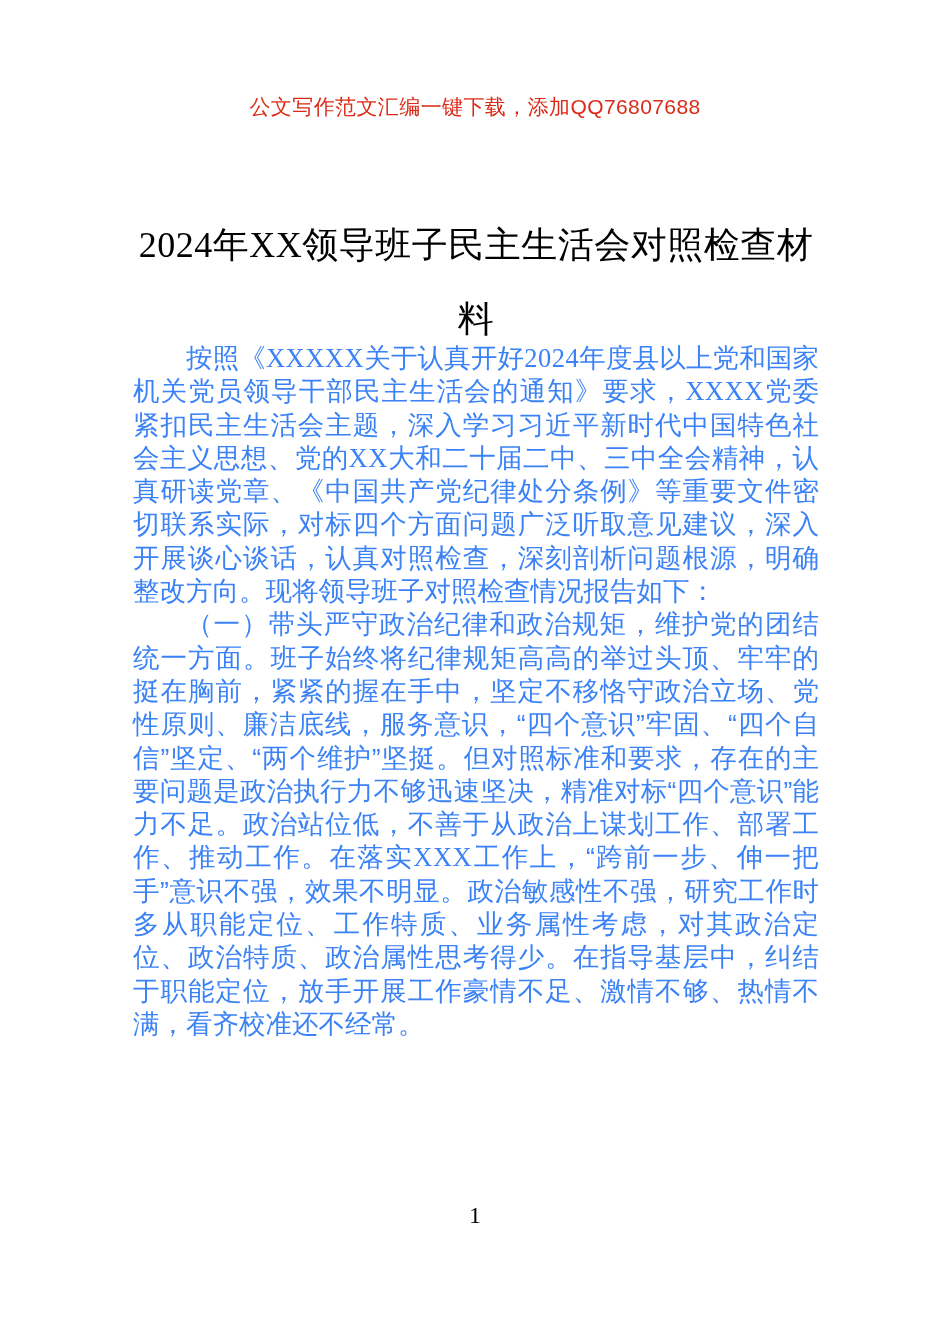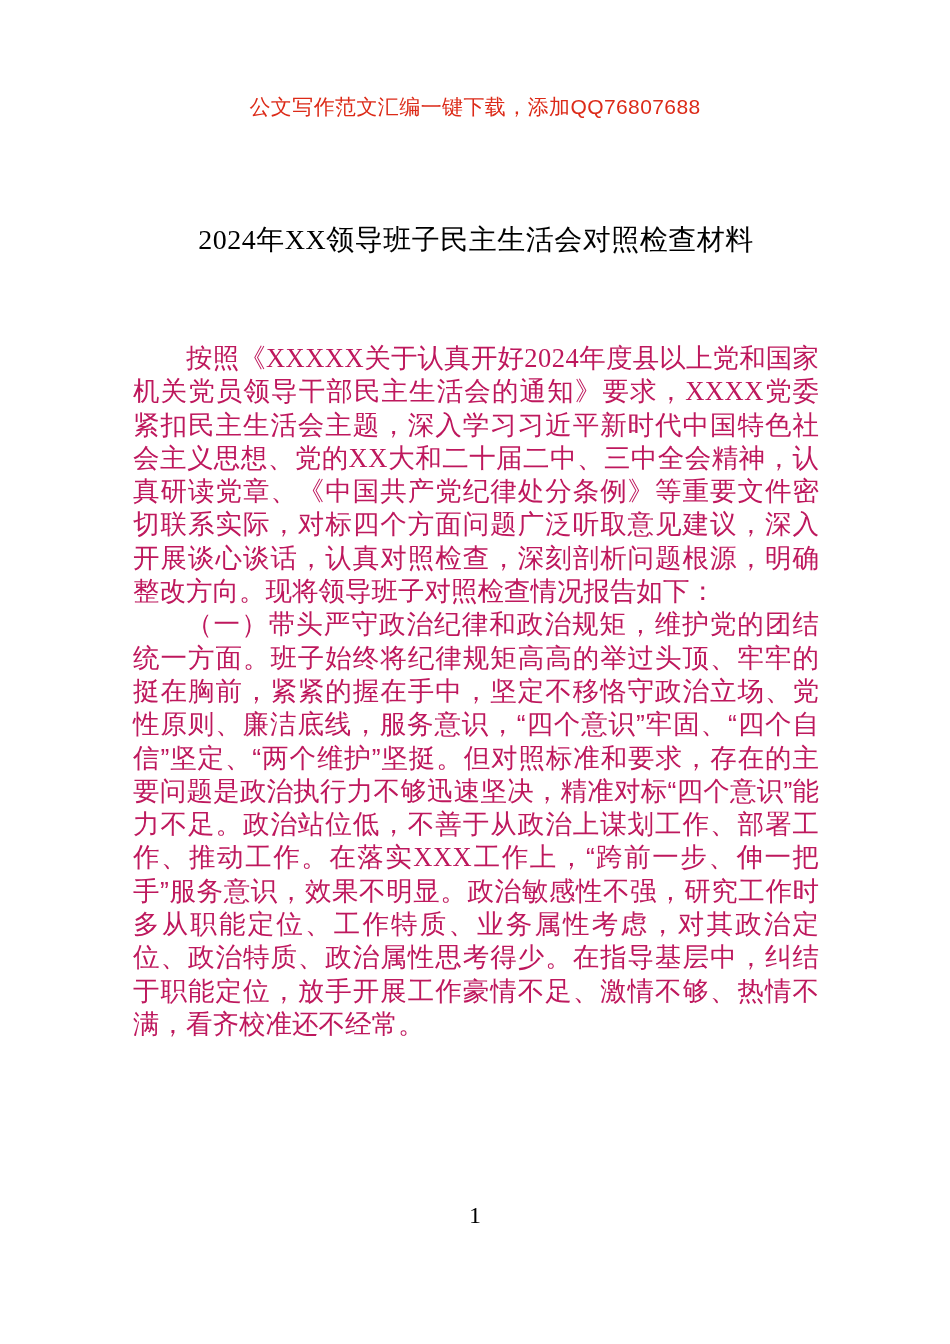--- a/index.html
+++ b/index.html
@@ -36,39 +36,39 @@
 
   
   .doc-title {
     position: absolute;
     top: 172px;
     left: 133px;
     width: 686px;
     text-align: center;
     color: #000000;
     font-family: "Liberation Sans", "DejaVu Sans", sans-serif;
-    font-size: 28px;
+    font-size: 36px;
     font-weight: 400;
     line-height: 73px;
     letter-spacing: 0.5px;
   }
   .doc-title .lat {
     font-family: "Liberation Serif", "DejaVu Serif", serif;
   }
 
   
   .body-block {
     position: absolute;
     top: 330px;
     left: 133px;
     width: 686px;
   }
 
   .para {
-    color: #be185d;
+    color: #3b82f6;
     font-family: "Liberation Sans", "DejaVu Sans", sans-serif;
     font-size: 26.5px;
     line-height: 33.3px;
     text-align: justify;
     text-justify: inter-ideograph;
     text-indent: 53px;
     margin: 0;
     letter-spacing: 0px;
     word-break: break-all;
   }
@@ -103,21 +103,21 @@
   </h1>
 
   <div class="body-block">
 
     <p class="para">
       <span>按照《</span><span class="lat">XXXXX</span><span>关于认真开好</span><span class="lat">2024</span><span>年度县以上党和国家机关党员领导干部民主生活会的通知》要求，</span><span class="lat">XXXX</span><span>党委紧扣民主生活会主题，深入学习习近平新时代中国特色社会主义思想、党的</span><span class="lat">XX</span><span>大和二十届二中、三中全会精神，认真研读党章、《中国共产党纪律处分条例》等重要文件密切联系实际，对标四个方面问题广泛听取意见建议，深入开展谈心谈话，认真对照检查，深刻剖析问题根源，明确整改方向。现将领导班子对照检查情况报告如下：</span>
     </p>
 
 
     <p class="para">
-      <span>（一）带头严守政治纪律和政治规矩，维护党的团结统一方面。班子始终将纪律规矩高高的举过头顶、牢牢的挺在胸前，紧紧的握在手中，坚定不移恪守政治立场、党性原则、廉洁底线，服务意识，“四个意识”牢固、“四个自信”坚定、“两个维护”坚挺。但对照标准和要求，存在的主要问题是政治执行力不够迅速坚决，精准对标“四个意识”能力不足。政治站位低，不善于从政治上谋划工作、部署工作、推动工作。在落实</span><span class="lat">XXX</span><span>工作上，“跨前一步、伸一把手”服务意识，效果不明显。政治敏感性不强，研究工作时多从职能定位、工作特质、业务属性考虑，对其政治定位、政治特质、政治属性思考得少。在指导基层中，纠结于职能定位，放手开展工作豪情不足、激情不够、热情不满，看齐校准还不经常。</span>
+      <span>（一）带头严守政治纪律和政治规矩，维护党的团结统一方面。班子始终将纪律规矩高高的举过头顶、牢牢的挺在胸前，紧紧的握在手中，坚定不移恪守政治立场、党性原则、廉洁底线，服务意识，“四个意识”牢固、“四个自信”坚定、“两个维护”坚挺。但对照标准和要求，存在的主要问题是政治执行力不够迅速坚决，精准对标“四个意识”能力不足。政治站位低，不善于从政治上谋划工作、部署工作、推动工作。在落实</span><span class="lat">XXX</span><span>工作上，“跨前一步、伸一把手”意识不强，效果不明显。政治敏感性不强，研究工作时多从职能定位、工作特质、业务属性考虑，对其政治定位、政治特质、政治属性思考得少。在指导基层中，纠结于职能定位，放手开展工作豪情不足、激情不够、热情不满，看齐校准还不经常。</span>
     </p>
 
 
   </div>
 
   <div class="page-number">1</div>
 
 </div>
 
 </body></html>

